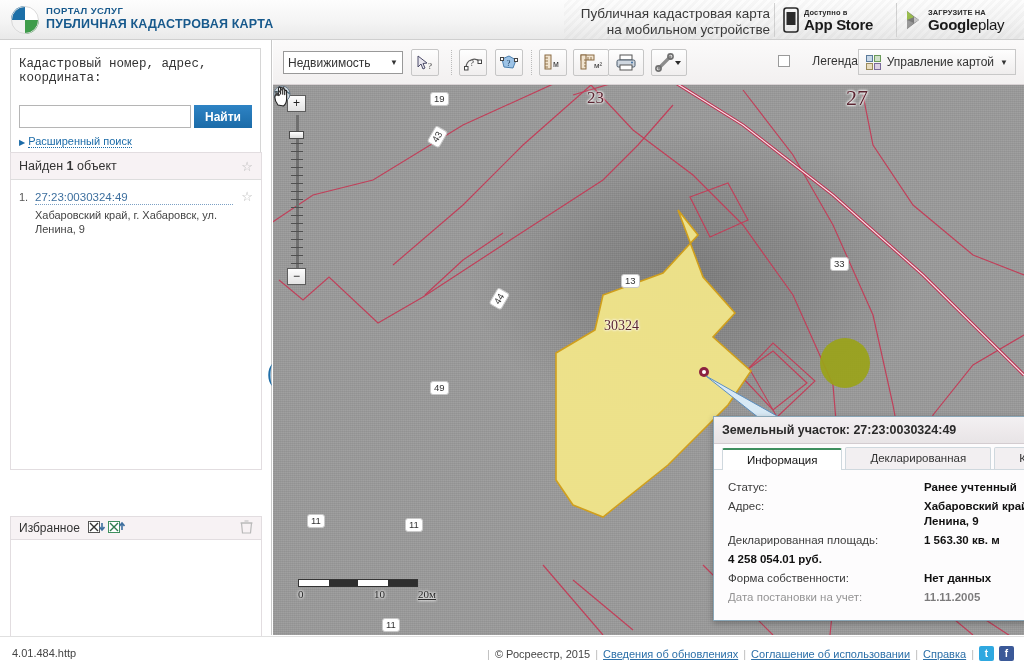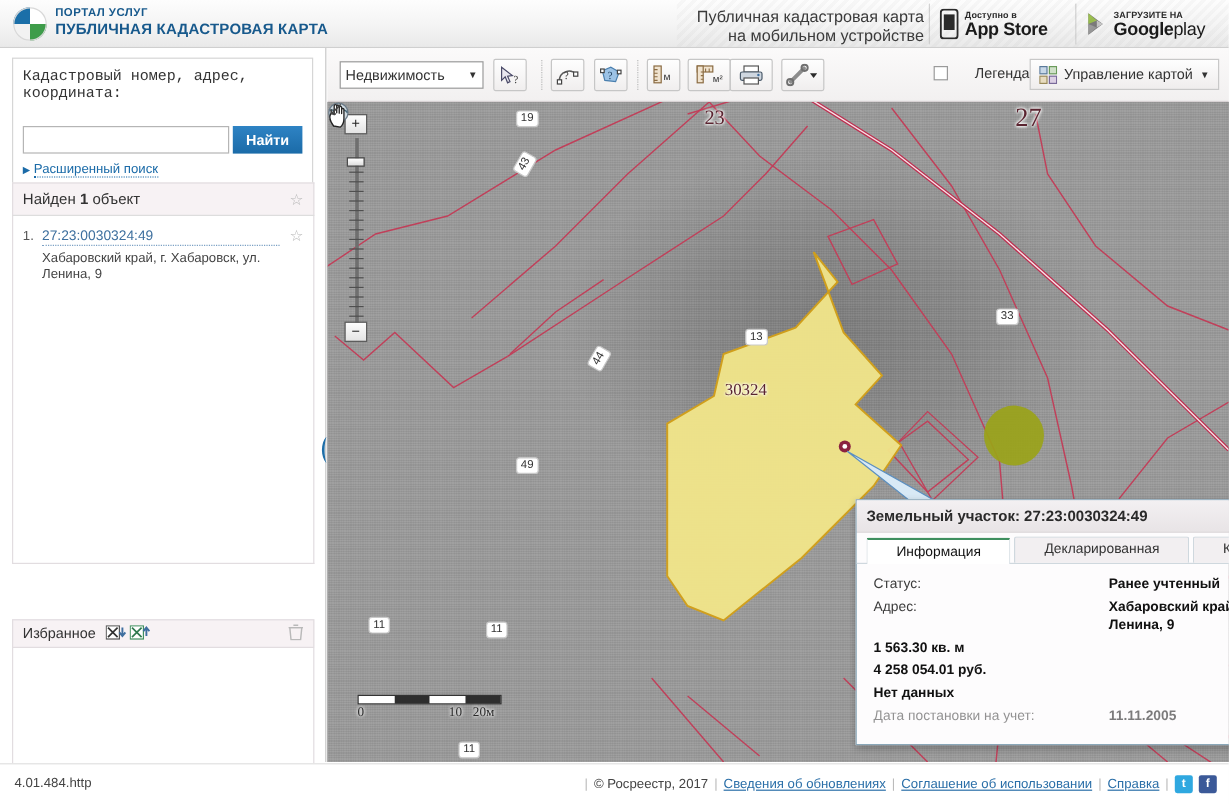--- a/index.html
+++ b/index.html
@@ -525,21 +525,21 @@
     <div id="scalebar">
       <div id="scale-segs">
         <div class="sseg l"></div>
           <div class="sseg d"></div>
           <div class="sseg l"></div>
           <div class="sseg d"></div>
       </div>
       <div id="scale-labels">
         <span style="left:0;">0</span>
         <span style="left:52px;padding-left:24px;">10</span>
-        <span style="left:96px;">20м</span>
+        <span style="left:120px;text-decoration:underline;">20м</span>
       </div>
     </div>
 
     <div id="map-labels">
         <div class="mchip" style="left: 157px; top: 7px;">19</div>
         <div class="mchip" style="left: 155px; top: 45px; transform: rotate(-60deg);">43</div>
         <div class="mlabel" style="left: 314px; top: 3px; font-size: 17px;">23</div>
         <div class="mlabel" style="left: 573px; top: 0px; font-size: 22px;">27</div>
         <div class="mchip" style="left: 348px; top: 177px; margin-top: 12px;">13</div>
         <div class="mchip" style="left: 557px; top: 172px;">33</div>
@@ -568,43 +568,45 @@
       <div id="popup-rows">
           <div class="prow">
             <div class="plabel">Статус:</div>
             <div class="pvalue">Ранее учтенный</div>
           </div>
           <div class="prow">
             <div class="plabel">Адрес:</div>
             <div class="pvalue">Хабаровский край, г. Хабаровск, ул. Ленина, 9</div>
           </div>
           <div class="prow">
+            <div class="plabel">Декларированная площадь:</div>
             <div class="pvalue">1 563.30 кв. м</div>
           </div>
           <div class="prow">
             <div class="pvalue">4 258 054.01 руб.</div>
           </div>
           <div class="prow">
+            <div class="plabel">Форма собственности:</div>
             <div class="pvalue">Нет данных</div>
           </div>
           <div class="prow clipped">
             <div class="plabel">Дата постановки на учет:</div>
             <div class="pvalue">11.11.2005</div>
           </div>
         </div>
 
     </div>
   </div>
 </div>
 
 <div id="footer">
   <div id="version">4.01.484.http</div>
   <div id="footer-right">
     <span class="sep">|</span>
-    <span>© Росреестр, 2017</span>
+    <span>© Росреестр, 2015</span>
     <span class="sep">|</span>
     <a>Сведения об обновлениях</a>
     <span class="sep">|</span>
     <a>Соглашение об использовании</a>
     <span class="sep">|</span>
     <a>Справка</a>
     <span class="sep">|</span>
     <span class="soc" style="background:#2fa8e0;">t</span>
     <span class="soc" style="background:#3b5998;">f</span>
   </div>

